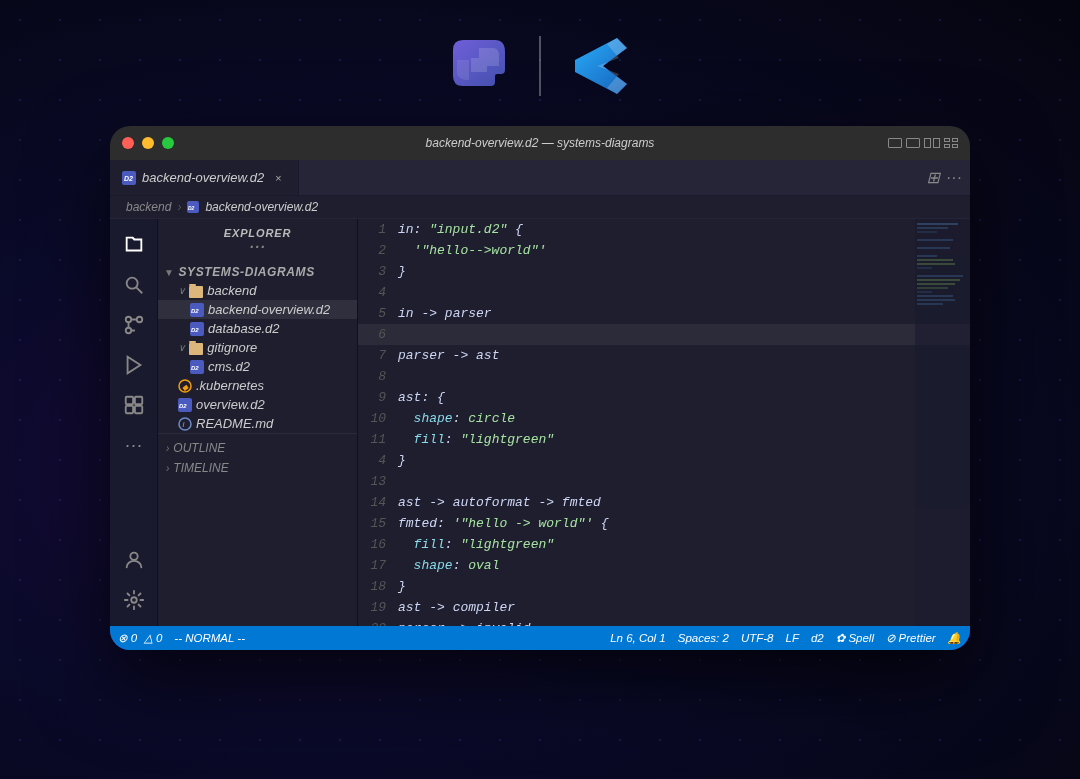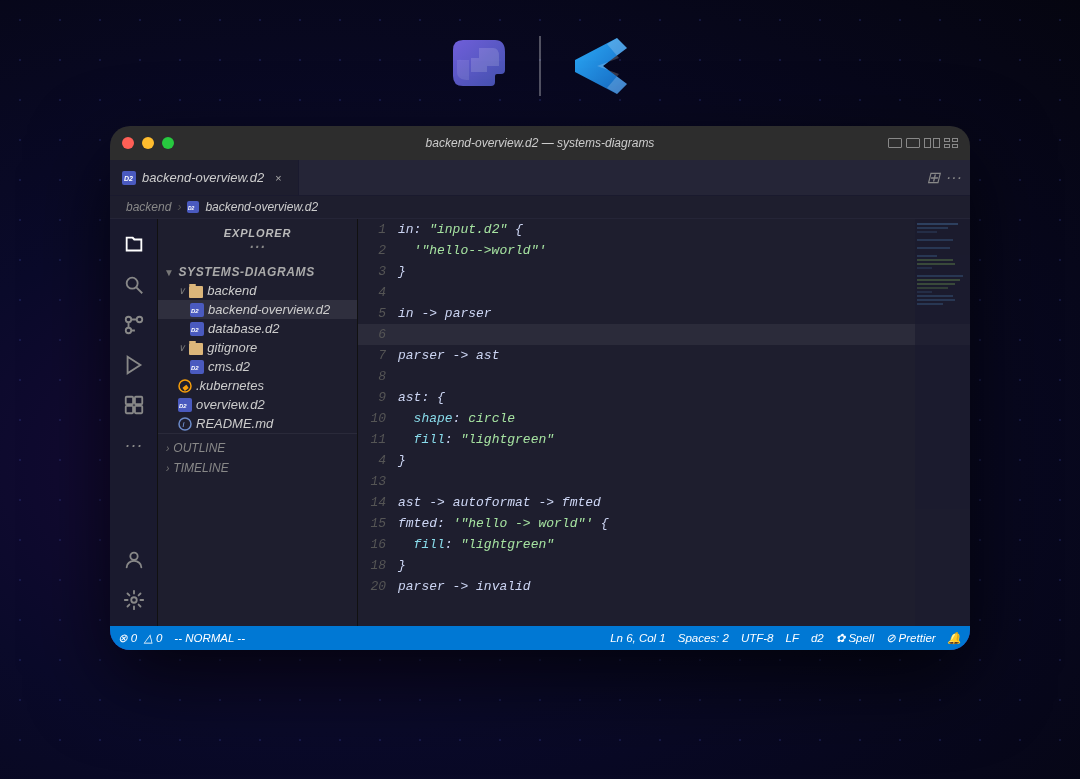--- a/index.html
+++ b/index.html
@@ -626,26 +626,34 @@
           <div class="code-line">
             <span class="line-number">15</span>
             <span class="line-content"><span class="c-key">fmted</span><span class="c-punct">: </span><span class="c-string">'"hello -&gt; world"'</span><span class="c-punct"> {</span></span>
           </div>
 
           <div class="code-line">
             <span class="line-number">16</span>
             <span class="line-content"><span>  </span><span class="c-prop">fill</span><span class="c-punct">: </span><span class="c-string">"lightgreen"</span></span>
           </div>
 
+          <div class="code-line">
+            <span class="line-number">17</span>
+            <span class="line-content"><span>  </span><span class="c-prop">shape</span><span class="c-punct">: </span><span class="c-value">oval</span></span>
+          </div>
 
           <div class="code-line">
             <span class="line-number">18</span>
             <span class="line-content"><span class="c-punct">}</span></span>
           </div>
 
+          <div class="code-line">
+            <span class="line-number">19</span>
+            <span class="line-content"><span class="c-key">ast</span><span class="c-arrow"> -&gt; </span><span class="c-key">compiler</span></span>
+          </div>
 
           <div class="code-line">
             <span class="line-number">20</span>
             <span class="line-content"><span class="c-key">parser</span><span class="c-arrow"> -&gt; </span><span class="c-key">invalid</span></span>
           </div>
 
         </div>
 
         <div class="minimap" style="position:absolute;right:0;top:0;bottom:0;width:55px;background:#1a1a2e;opacity:0.6;overflow:hidden;">
 

